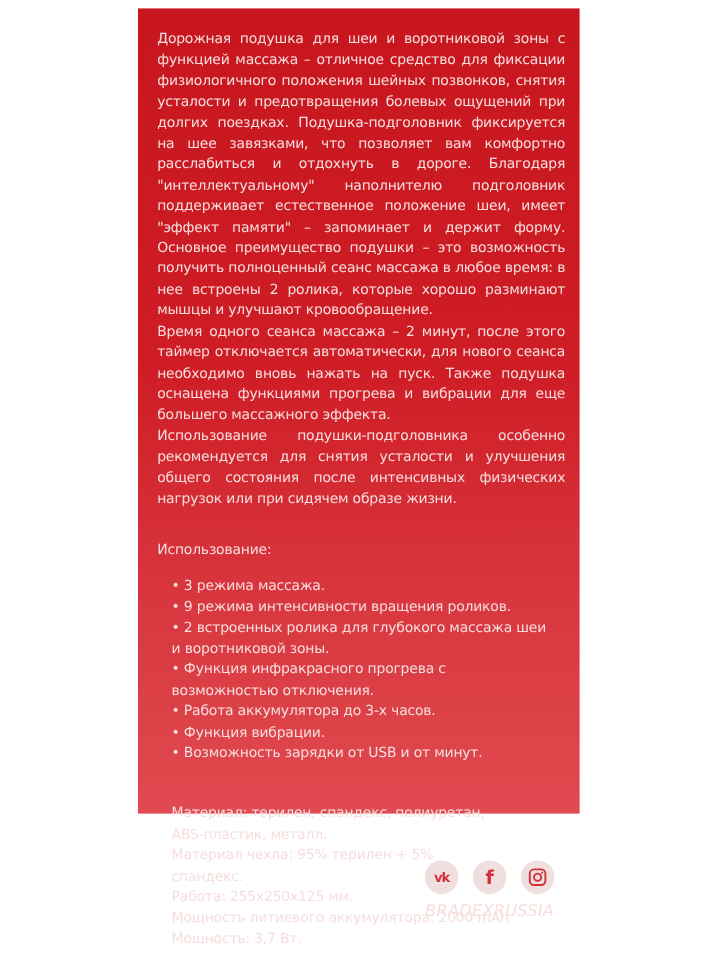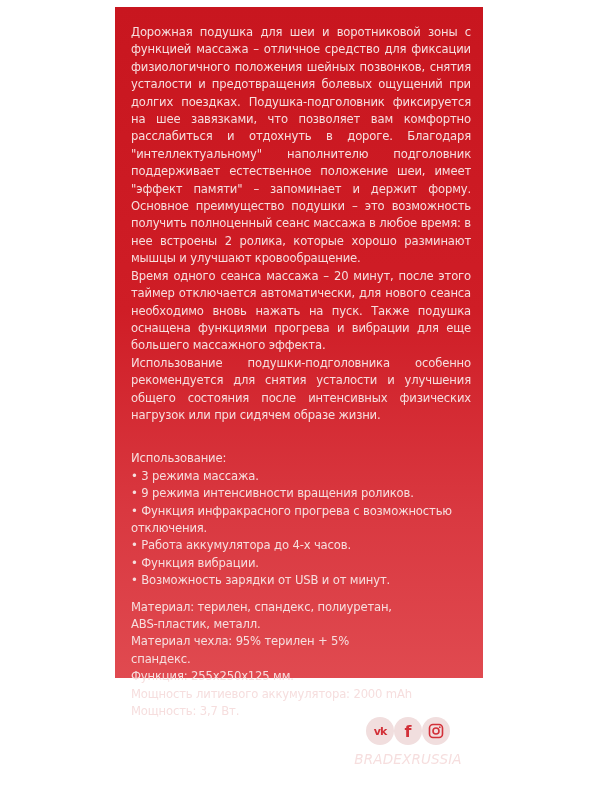--- a/index.html
+++ b/index.html
@@ -12,67 +12,68 @@
     background: linear-gradient(180deg, #c8161f 0%, #cf1d26 45%, #d93840 75%, #e04a50 100%);
     color: #f6dede;
   }
   .text {
     position: absolute; left: 16px; top: 17px; width: 340px;
     font-size: 11.6px; line-height: 17.4px; letter-spacing: -0.15px;
   }
   .text p { margin: 0; }
   .justify { text-align: justify; text-align-last: left; }
   .gap { height: 26px; }
-  .list { margin: 0; padding: 0; list-style: none; }
+  .list { margin: 12px; padding: 0; list-style: none; }
   .list li { margin: 0; }
   .social {
     position: absolute; left: 233px; top: 710px; width: 120px;
     display: flex; flex-direction: column; align-items: center;
   }
-  .icons { display: flex; }
+  .icons { display: flex; gap: 12px; }
   .circle {
     width: 28px; height: 28px; border-radius: 50%; background: #f1dede;
     display: flex; align-items: center; justify-content: center;
     color: #d23038; font-weight: bold; font-size: 13px;
     font-family: "DejaVu Sans", sans-serif;
   }
   .circle svg { display: block; }
   .brand {
     margin-top: 6px; font-size: 13.5px; color: #f6dede; letter-spacing: 0.2px;
     font-family: "DejaVu Sans", sans-serif;
     font-style: italic;
   }
 </style>
 </head>
 <body>
 
 <div class="panel">
   <div class="text">
     <p class="justify">Дорожная подушка для шеи и воротниковой зоны с функцией массажа – отличное средство для фиксации физиологичного положения шейных позвонков, снятия усталости и предотвращения болевых ощущений при долгих поездках. Подушка-подголовник фиксируется на шее завязками, что позволяет вам комфортно расслабиться и отдохнуть в дороге. Благодаря "интеллектуальному" наполнителю подголовник поддерживает естественное положение шеи, имеет "эффект памяти" – запоминает и держит форму. Основное преимущество подушки – это возможность получить полноценный сеанс массажа в любое время: в нее встроены 2 ролика, которые хорошо разминают мышцы и улучшают кровообращение.</p>
-    <p class="justify">Время одного сеанса массажа – 20 минут, после этого таймер отключается автоматически, для нового сеанса необходимо вновь нажать на пуск. Также подушка оснащена функциями прогрева и вибрации для еще большего массажного эффекта.</p>
+    <p class="justify">Время одного сеанса массажа – 2 минут, после этого таймер отключается автоматически, для нового сеанса необходимо вновь нажать на пуск. Также подушка оснащена функциями прогрева и вибрации для еще большего массажного эффекта.</p>
     <p class="justify">Использование подушки-подголовника особенно рекомендуется для снятия усталости и улучшения общего состояния после интенсивных физических нагрузок или при сидячем образе жизни.</p>
 
     <div class="gap"></div>
 
     <p>Использование:</p>
     <ul class="list">
       <li>• 3 режима массажа.</li>
       <li>• 9 режима интенсивности вращения роликов.</li>
+      <li>• 2 встроенных ролика для глубокого массажа шеи и воротниковой зоны.</li>
       <li>• Функция инфракрасного прогрева с возможностью отключения.</li>
-      <li>• Работа аккумулятора до 4-х часов.</li>
+      <li>• Работа аккумулятора до 3-х часов.</li>
       <li>• Функция вибрации.</li>
       <li>• Возможность зарядки от USB и от минут.</li>
     </ul>
 
     <div style="height:9px"></div>
 
     <ul class="list" style="width:265px">
       <li>Материал: терилен, спандекс, полиуретан, ABS-пластик, металл.</li>
       <li>Материал чехла: 95% терилен + 5% спандекс.</li>
-      <li>Функция: 255х250х125 мм.</li>
+      <li>Работа: 255х250х125 мм.</li>
       <li style="white-space:nowrap">Мощность литиевого аккумулятора: 2000 mAh</li>
       <li>Мощность: 3,7 Вт.</li>
 
     </ul>
 
   </div>
 
   <div class="social">
     <div class="icons">
       <div class="circle">

